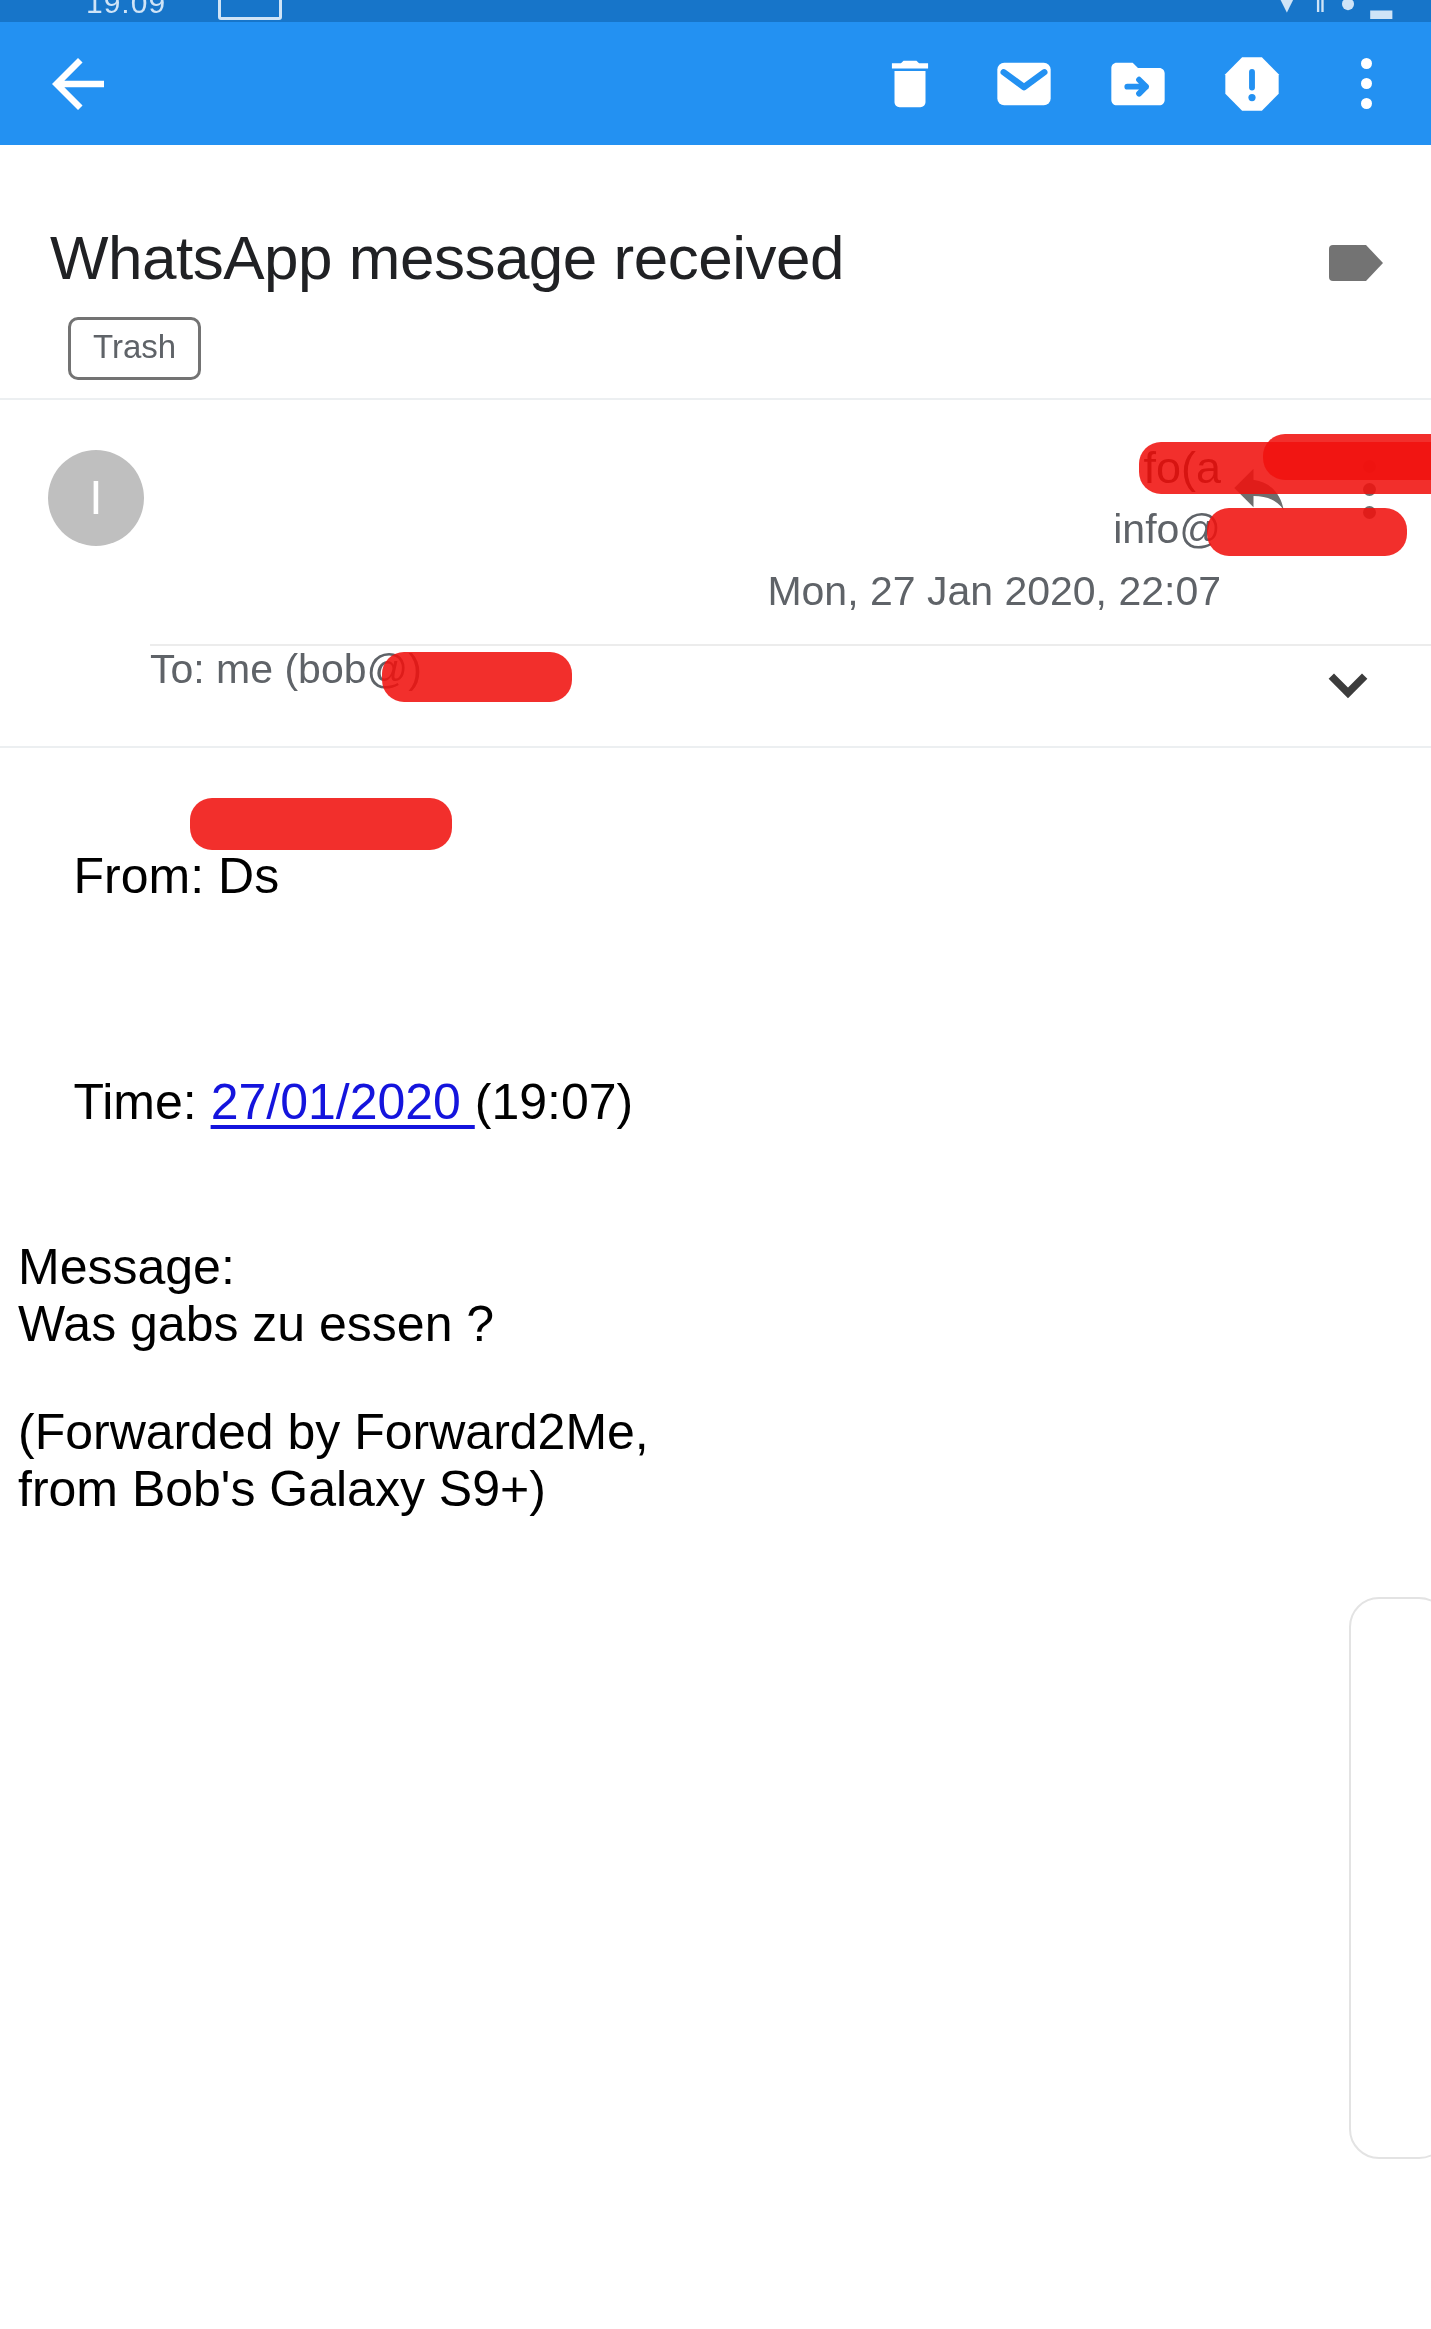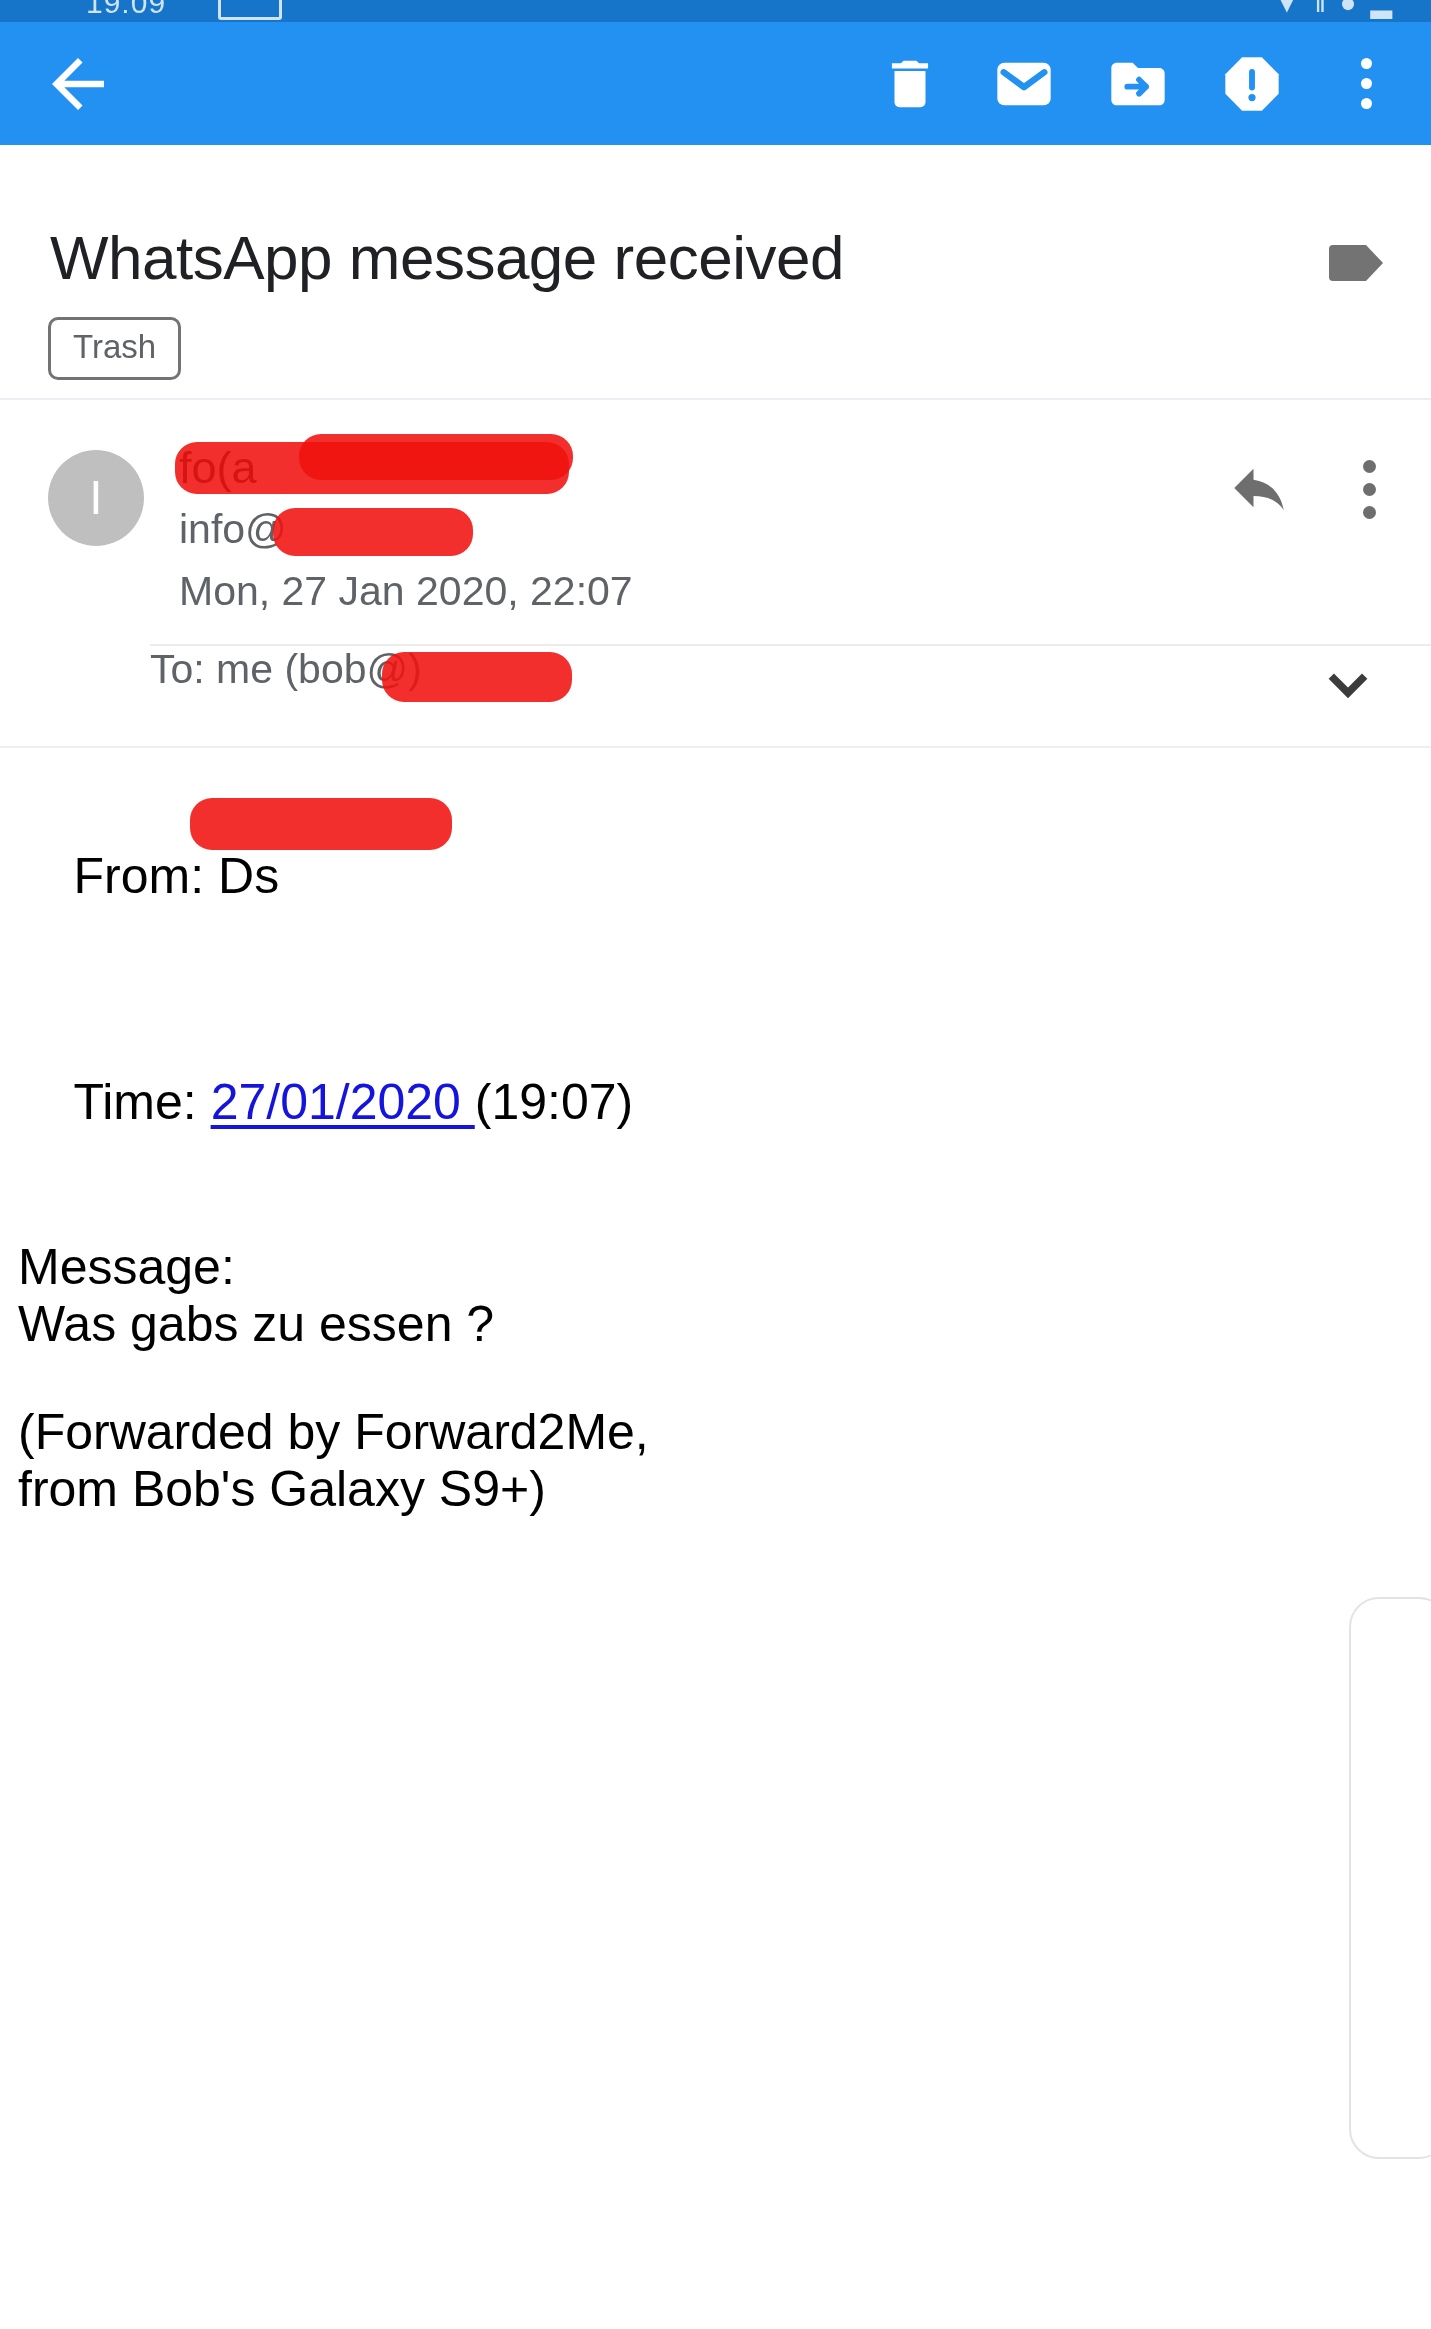--- a/index.html
+++ b/index.html
@@ -123,20 +123,21 @@
     flex: 1;
   }
   .label-tag {
     margin-top: 14px;
     margin-left: 14px;
     flex: 0 0 auto;
   }
 
   .chips-row {
     padding: 26px 0 18px 48px;
+    margin-left: 20px;
   }
   .chip {
     display: inline-block;
     border: 3px solid #737373;
     border-radius: 10px;
     padding: 8px 22px 11px 22px;
     font-size: 33px;
     color: #5f6368;
     line-height: 1.15;
     cursor: pointer;
@@ -168,20 +169,21 @@
     display: flex;
     align-items: center;
     justify-content: center;
     flex: 0 0 auto;
     margin-top: 12px;
   }
   .sender-text {
     flex: 1;
     padding-left: 35px;
     min-width: 0;
+    text-align: right;
   }
   .sender-name-wrap {
     position: relative;
     display: inline-block;
     height: 60px;
   }
   .sender-name {
     font-size: 45px;
     color: #202124;
     white-space: nowrap;

